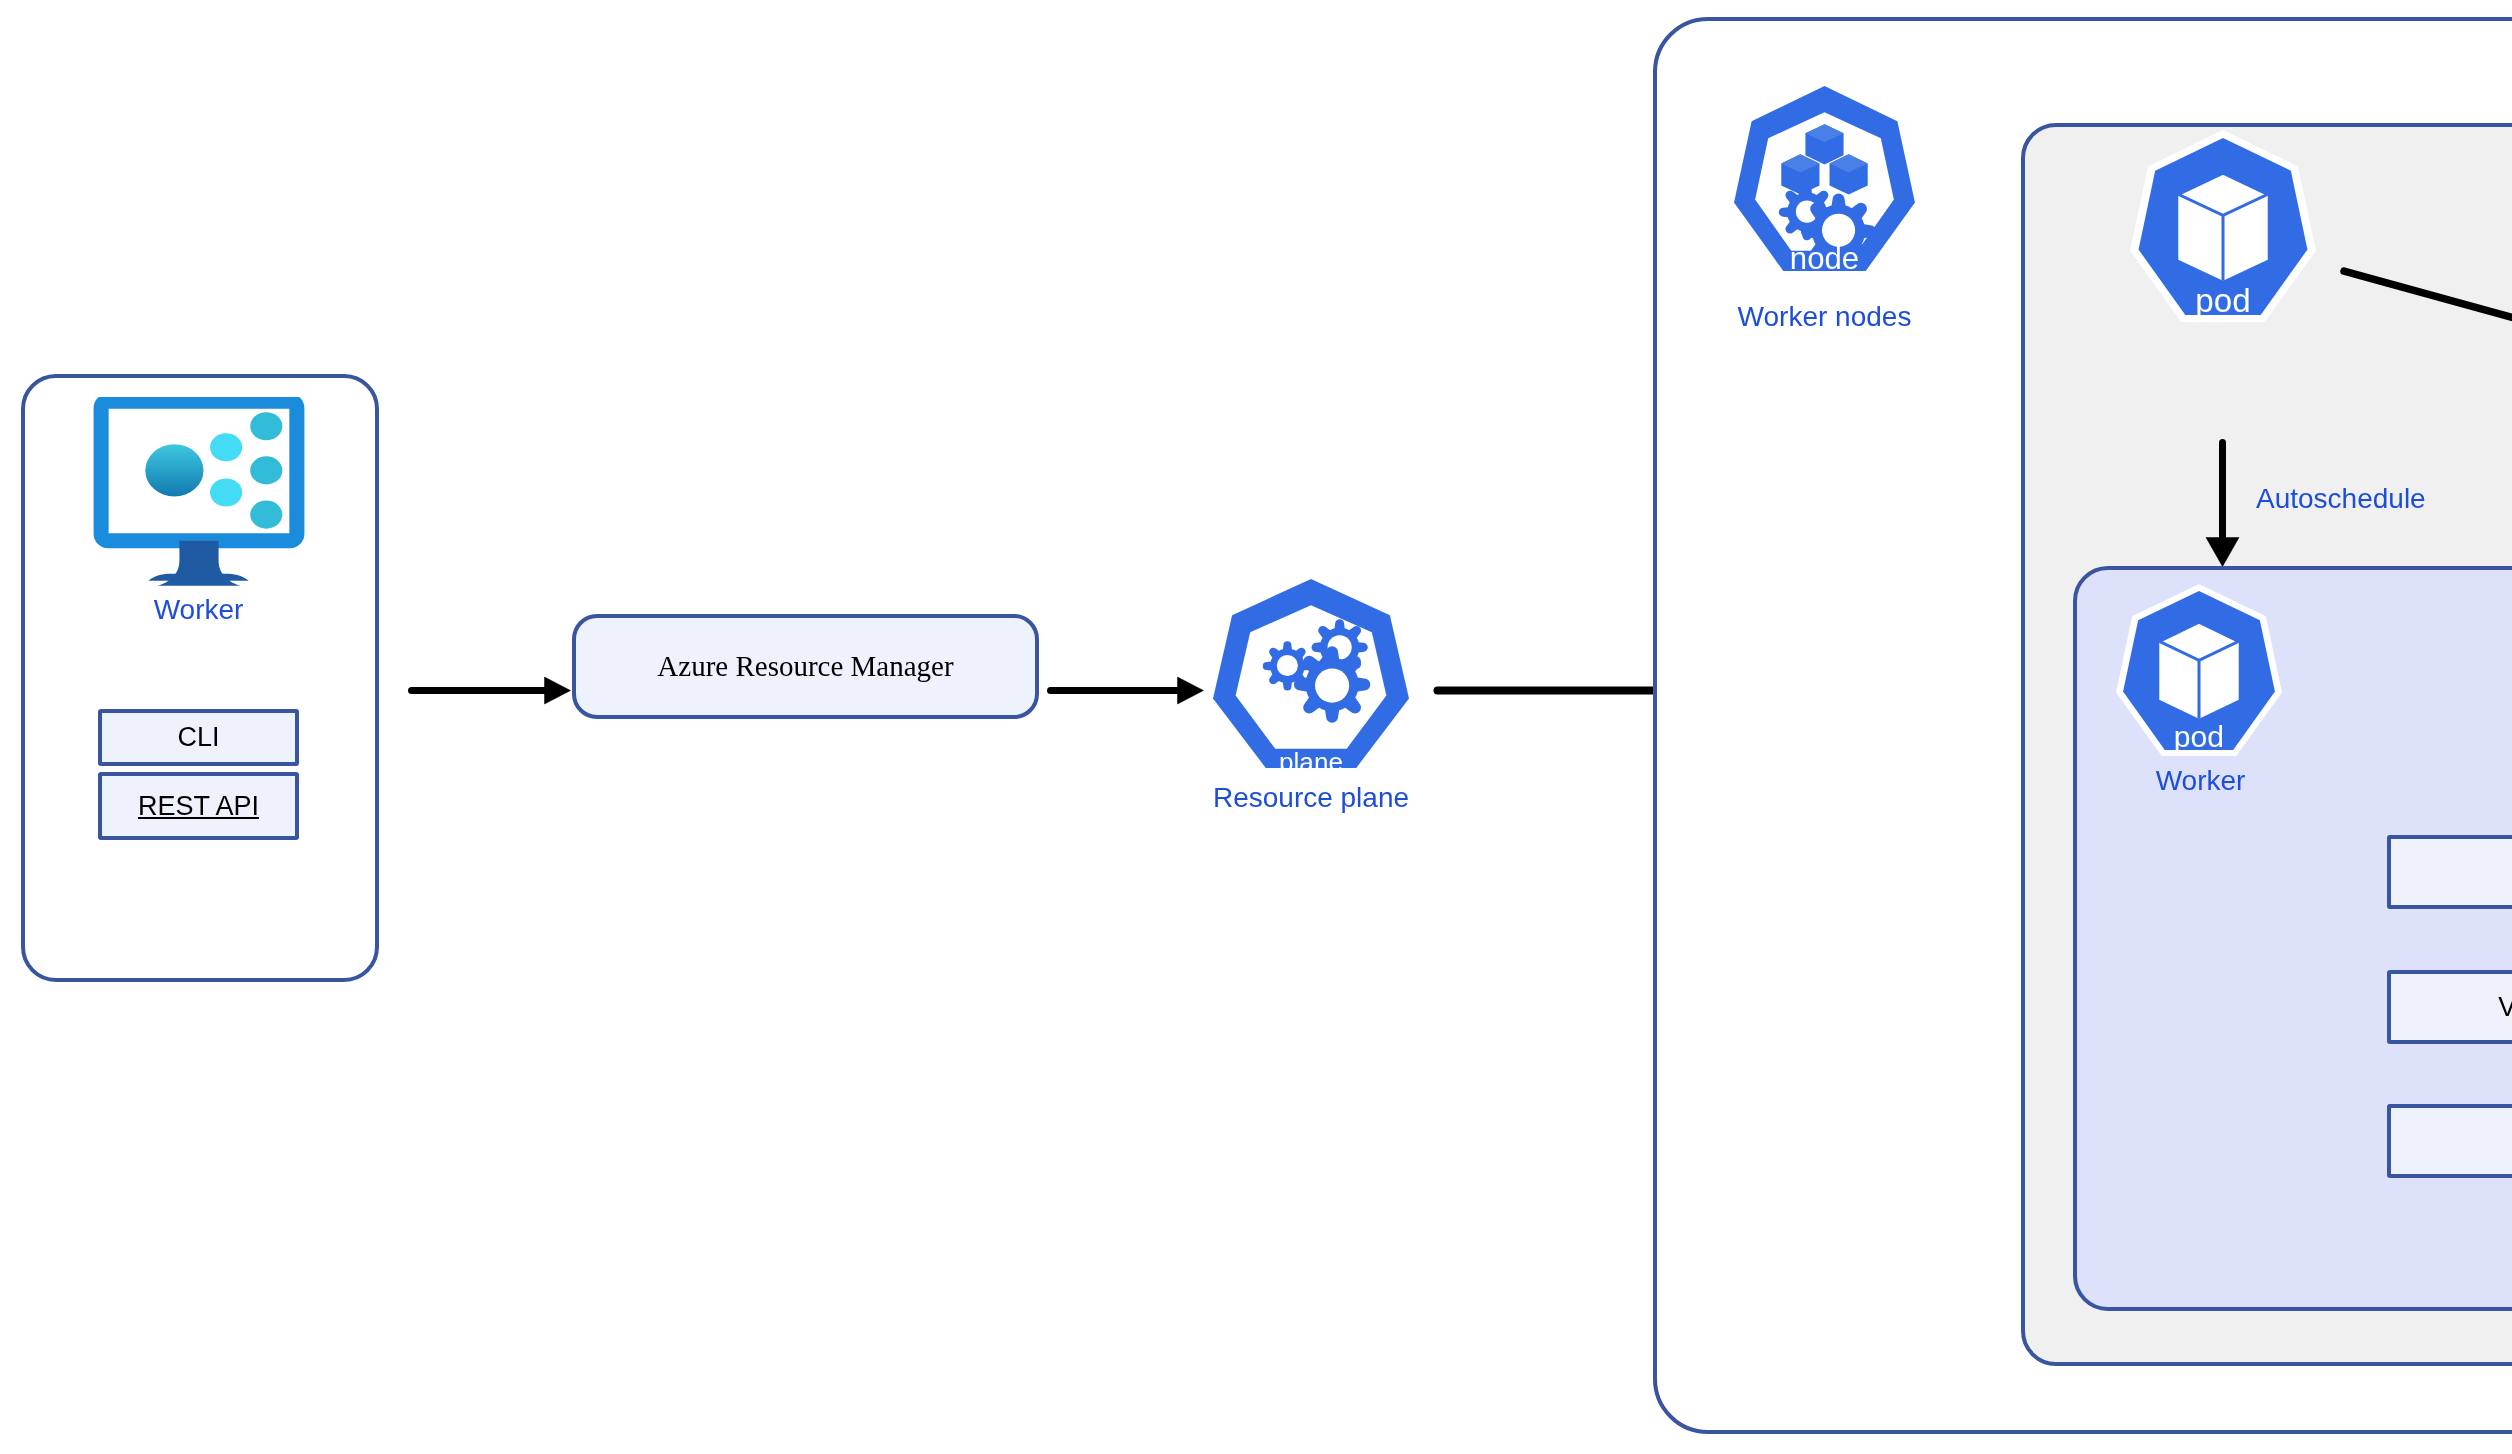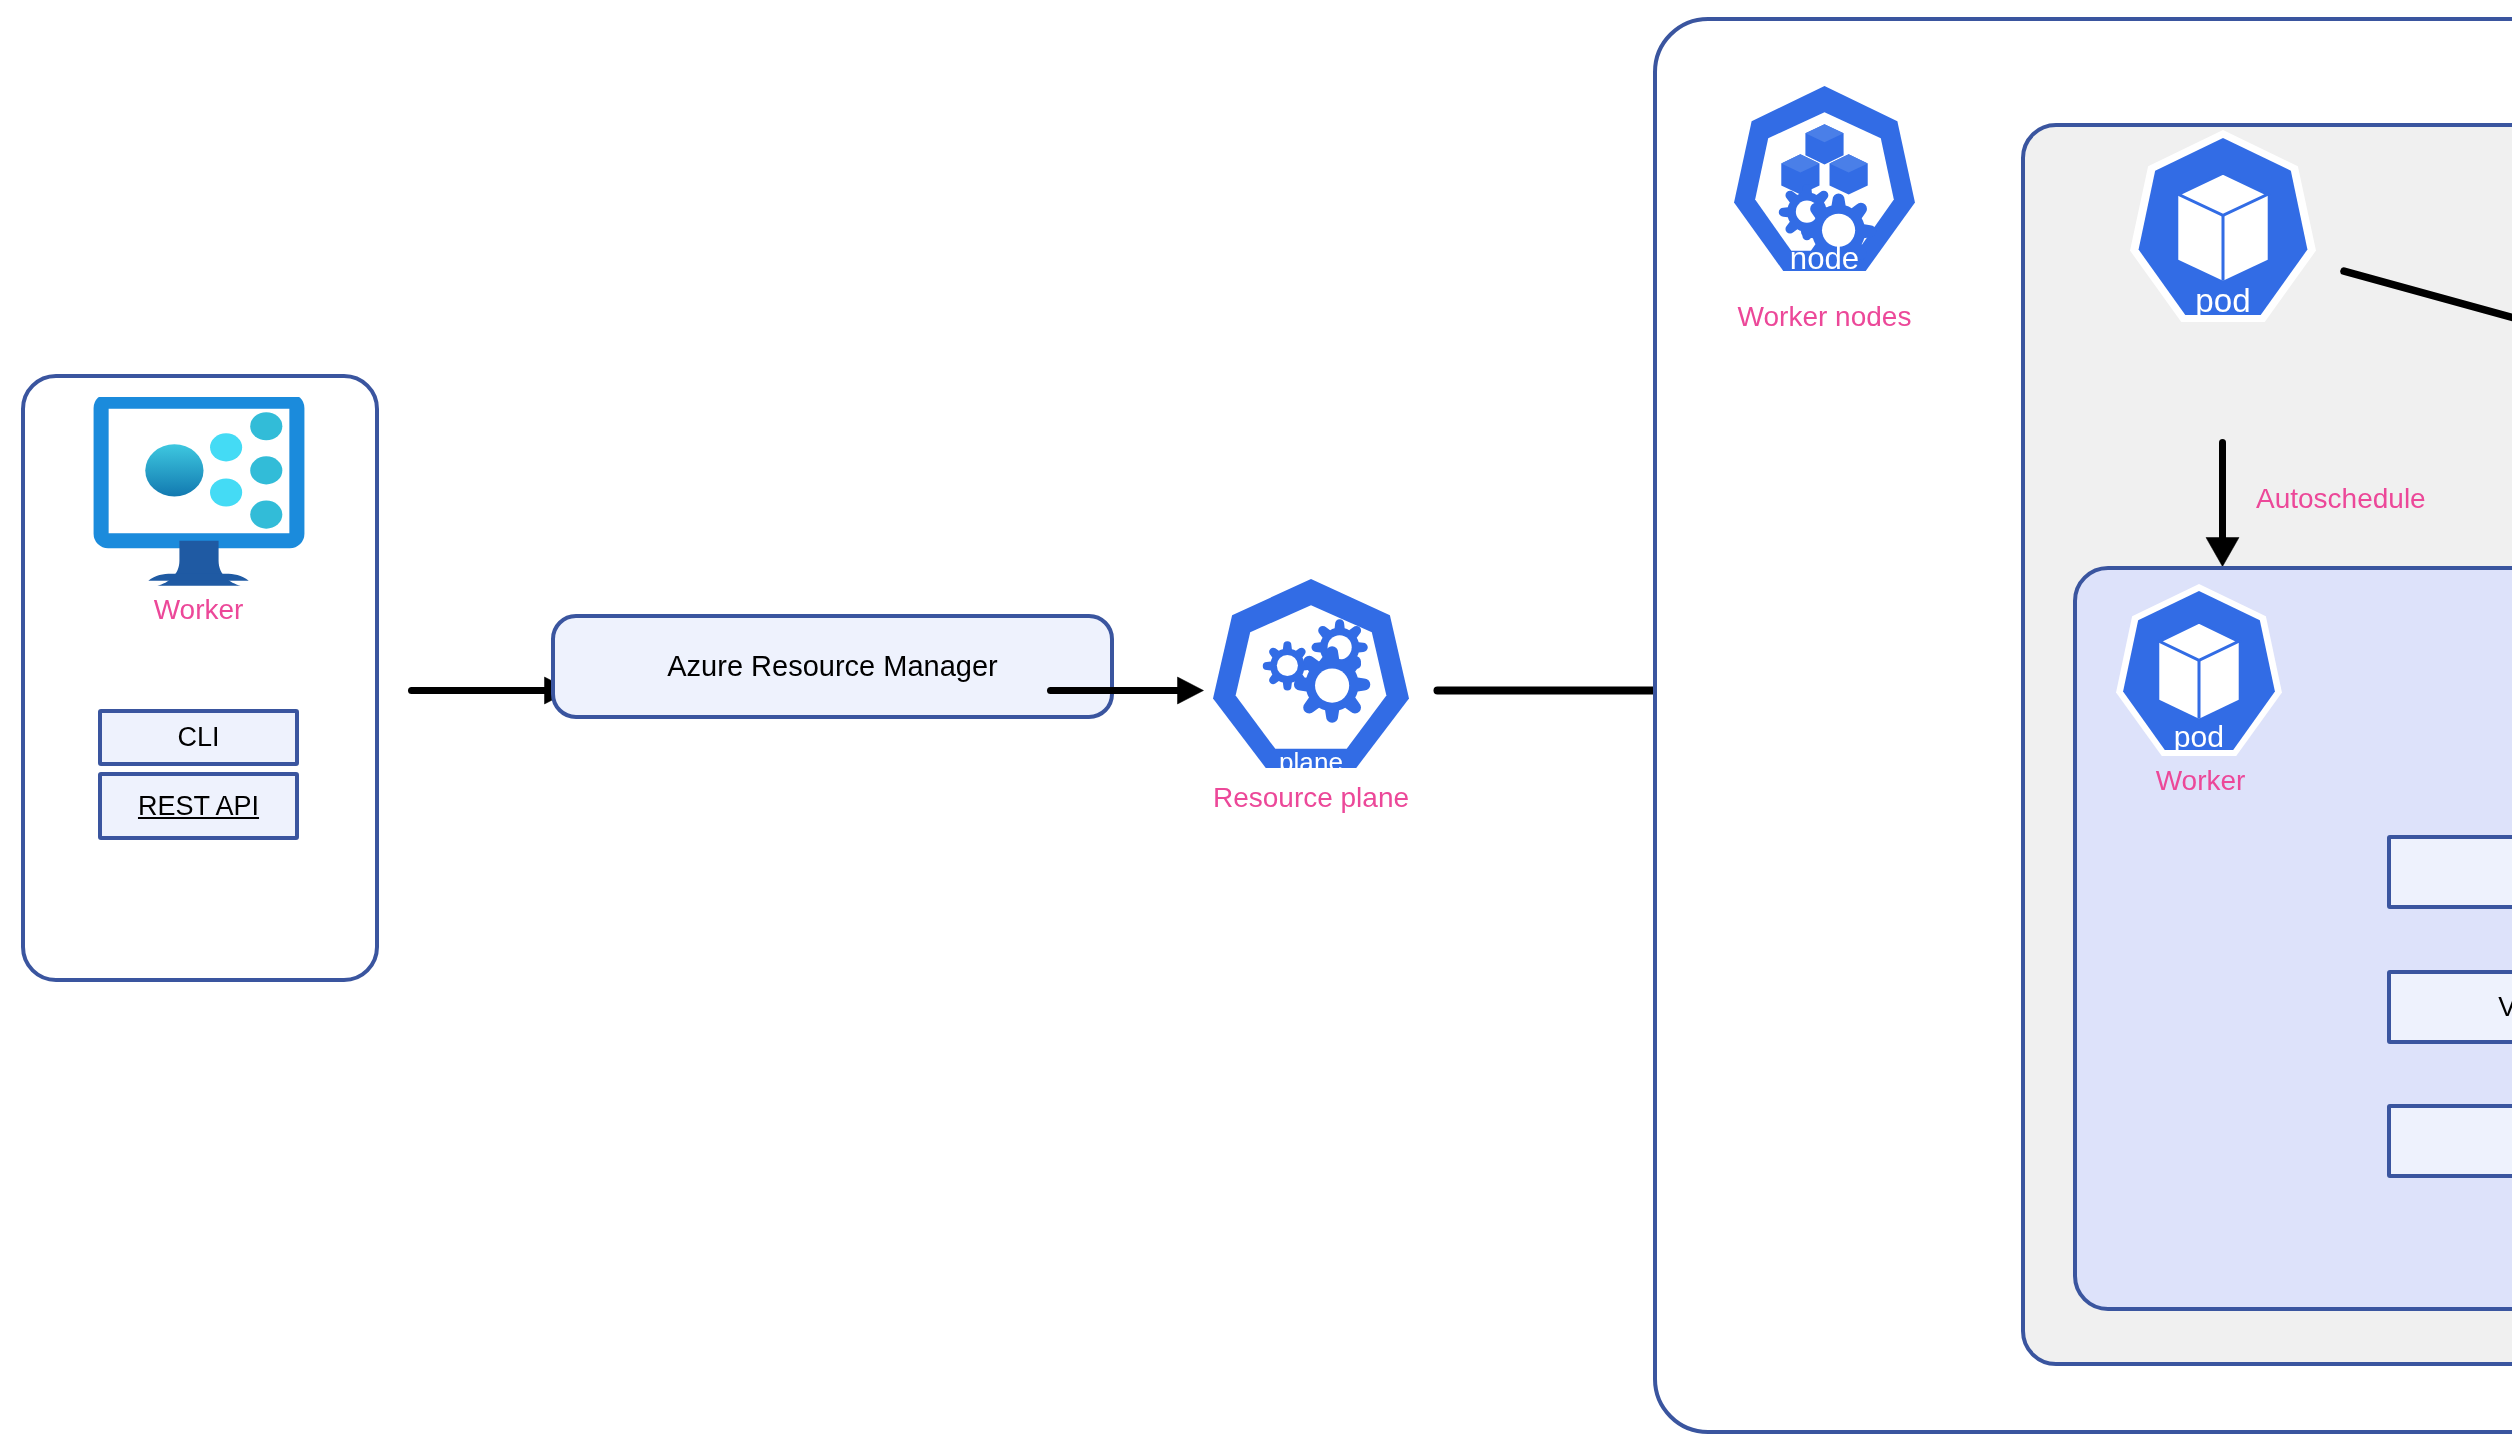--- a/index.html
+++ b/index.html
@@ -44,21 +44,21 @@
     color: #000000;
     font-size: 27px;
     font-family: "Liberation Sans", sans-serif;
     white-space: nowrap;
   }
   .pill.big { font-size: 29px; border-radius: 25px; }
 
   
   .cap {
     position: absolute;
-    color: #ec4899;
+    color: #1d4ed8;
     font-size: 28px;
     line-height: 1.12;
     text-align: center;
     font-family: "Liberation Sans", sans-serif;
     white-space: pre-line;
   }
 
   
   .k8s {
     position: absolute;
@@ -105,21 +105,21 @@
 
   <div class="pill" style="left:98px; top:709px; width:201px; height:57px;">CLI</div>
 
   <div class="pill" style="left:98px; top:772px; width:201px; height:68px;text-decoration:underline;">REST API</div>
 
   <svg class="arrow" style="left:411px; top:668px; width:166px; height:45px;" viewBox="0 0 330 90">
     <line x1="0" y1="45" x2="270" y2="45" stroke-width="14" stroke-linecap="round"></line>
     <path d="M266 18 L318 45 L266 72 Z" fill="#000000"></path>
   </svg>
 
-  <div class="pill big" style="left:551px; top:614px; width:563px; height:105px;">Azure Resource Manager</div>
+  <div class="pill big" style="left:572px; top:614px; width:467px; height:105px;font-family:Liberation Serif, serif;">Azure Resource Manager</div>
 
   <svg class="arrow" style="left:1050px; top:668px; width:161px; height:45px;" viewBox="0 0 320 90">
     <line x1="0" y1="45" x2="258" y2="45" stroke-width="14" stroke-linecap="round"></line>
     <path d="M254 18 L306 45 L254 72 Z" fill="#000000"></path>
   </svg>
 
   <div class="k8s" style="left:1213px; top:576px; width:196px; height:201px;">
     <svg width="196" height="201" viewBox="0 0 390 400">
       <path d="M195 6 L352 78 L390 244 L285 382 L105 382 L0 244 L38 78 Z" fill="#326ce5"></path>
       <path d="M195 58 L316 112 L345 238 L266 344 L124 344 L45 238 L74 112 Z" fill="#ffffff"></path>

